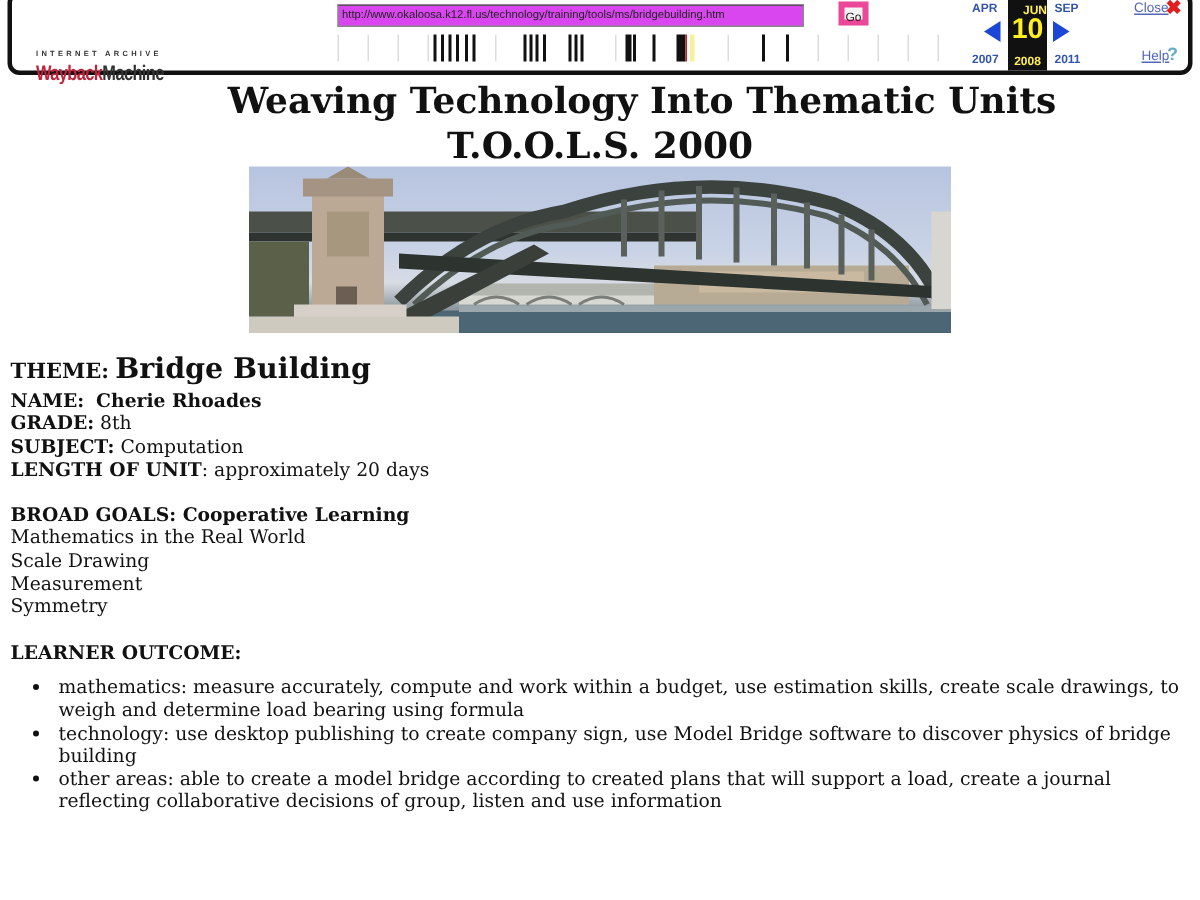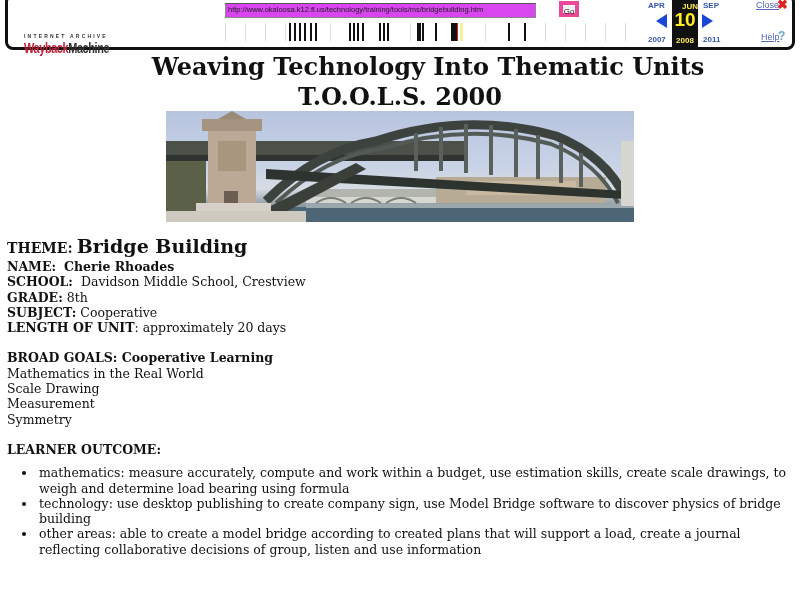--- a/index.html
+++ b/index.html
@@ -226,23 +226,22 @@
     <rect x="455" y="30" width="13" height="65" fill="#d7d6d0"></rect>
   </svg>
 </div>
 
 <div class="content">
   <p class="theme-line">
     <span class="theme-label">THEME:</span>
     <span class="theme-value">Bridge Building</span>
   </p>
   <p><span class="b">NAME:</span>&nbsp; <span class="b">Cherie Rhoades</span></p>
-  <p><span class="b">SCHOOL:</span>&nbsp; <span>Davidson Middle School, Crestview</span></p>
   <p><span class="b">GRADE:</span> <span>8th</span></p>
-  <p><span class="b">SUBJECT:</span> <span>Cooperative</span></p>
+  <p><span class="b">SUBJECT:</span> <span>Computation</span></p>
   <p><span class="b">LENGTH OF UNIT</span><span>: approximately 20 days</span></p>
 
   <div class="gap"></div>
 
   <p class="b">BROAD GOALS: Cooperative Learning</p>
   <p>Mathematics in the Real World</p>
   <p>Scale Drawing</p>
   <p>Measurement</p>
   <p>Symmetry</p>
 

